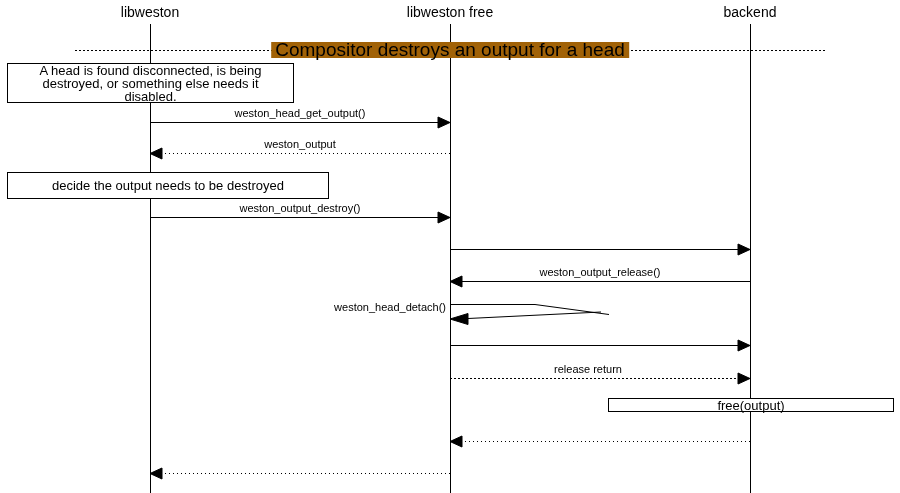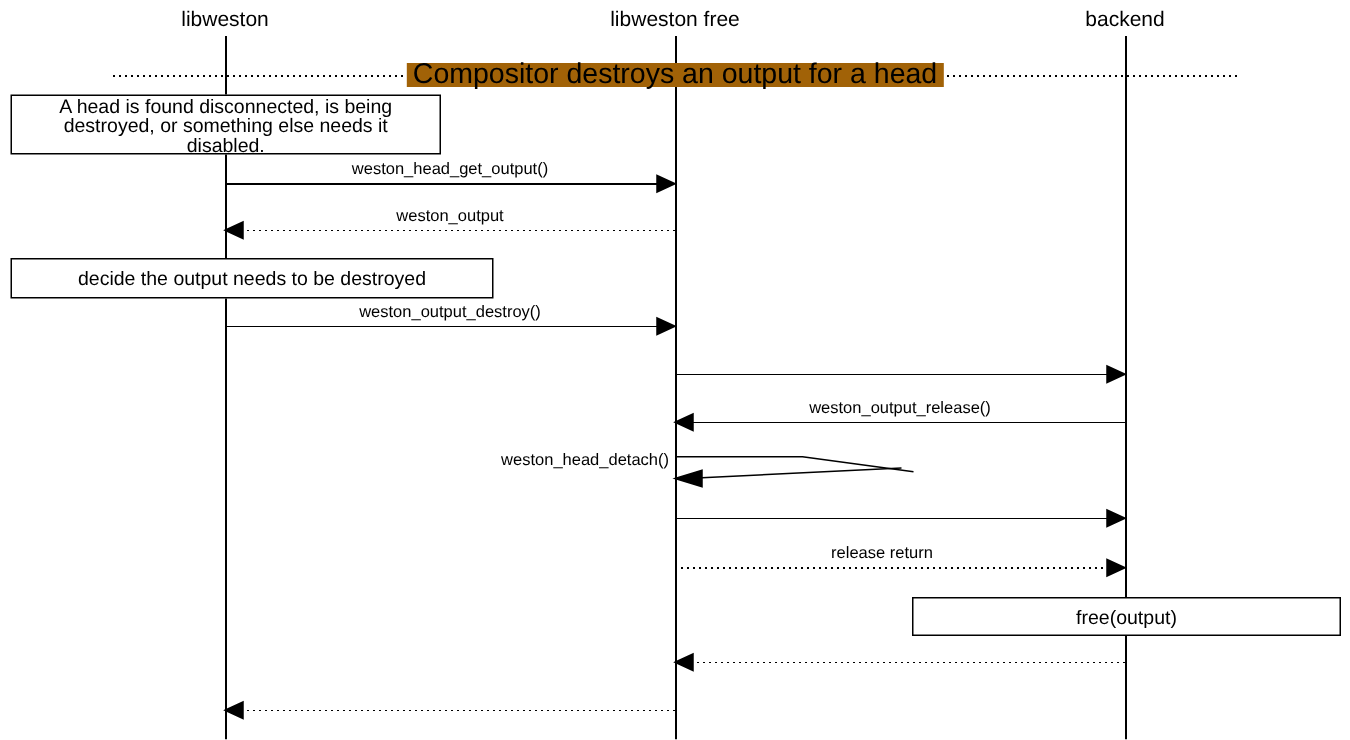--- a/index.html
+++ b/index.html
@@ -50,21 +50,21 @@
     background: #ffffff;
     font-size: 13px;
     line-height: 13px;
     display: flex;
     align-items: center;
     justify-content: center;
     text-align: center;
   }
   .note-1 { left: 7px;   top: 63px;  width: 287px; height: 40px; padding: 0 10px; }
   .note-2 { left: 7px;   top: 172px; width: 322px; height: 27px; }
-  .note-3 { left: 608px; top: 398px; width: 286px; height: 26px; }
+  .note-3 { left: 608px; top: 398px; width: 286px; height: 14px; }
   .m1 { left: 300px; top: 106px; }
   .m2 { left: 300px; top: 137px; text-align: center; }
   .m3 { left: 300px; top: 201px; text-align: right; }
   .m4 { left: 600px; top: 233px; }
   .m5 { left: 600px; top: 265px; }
   .m6 { right: 454px; top: 300px; }
   .m7 { left: 600px; top: 329px; }
   .m8 { left: 588px; top: 362px; }
 </style>
 </head>

